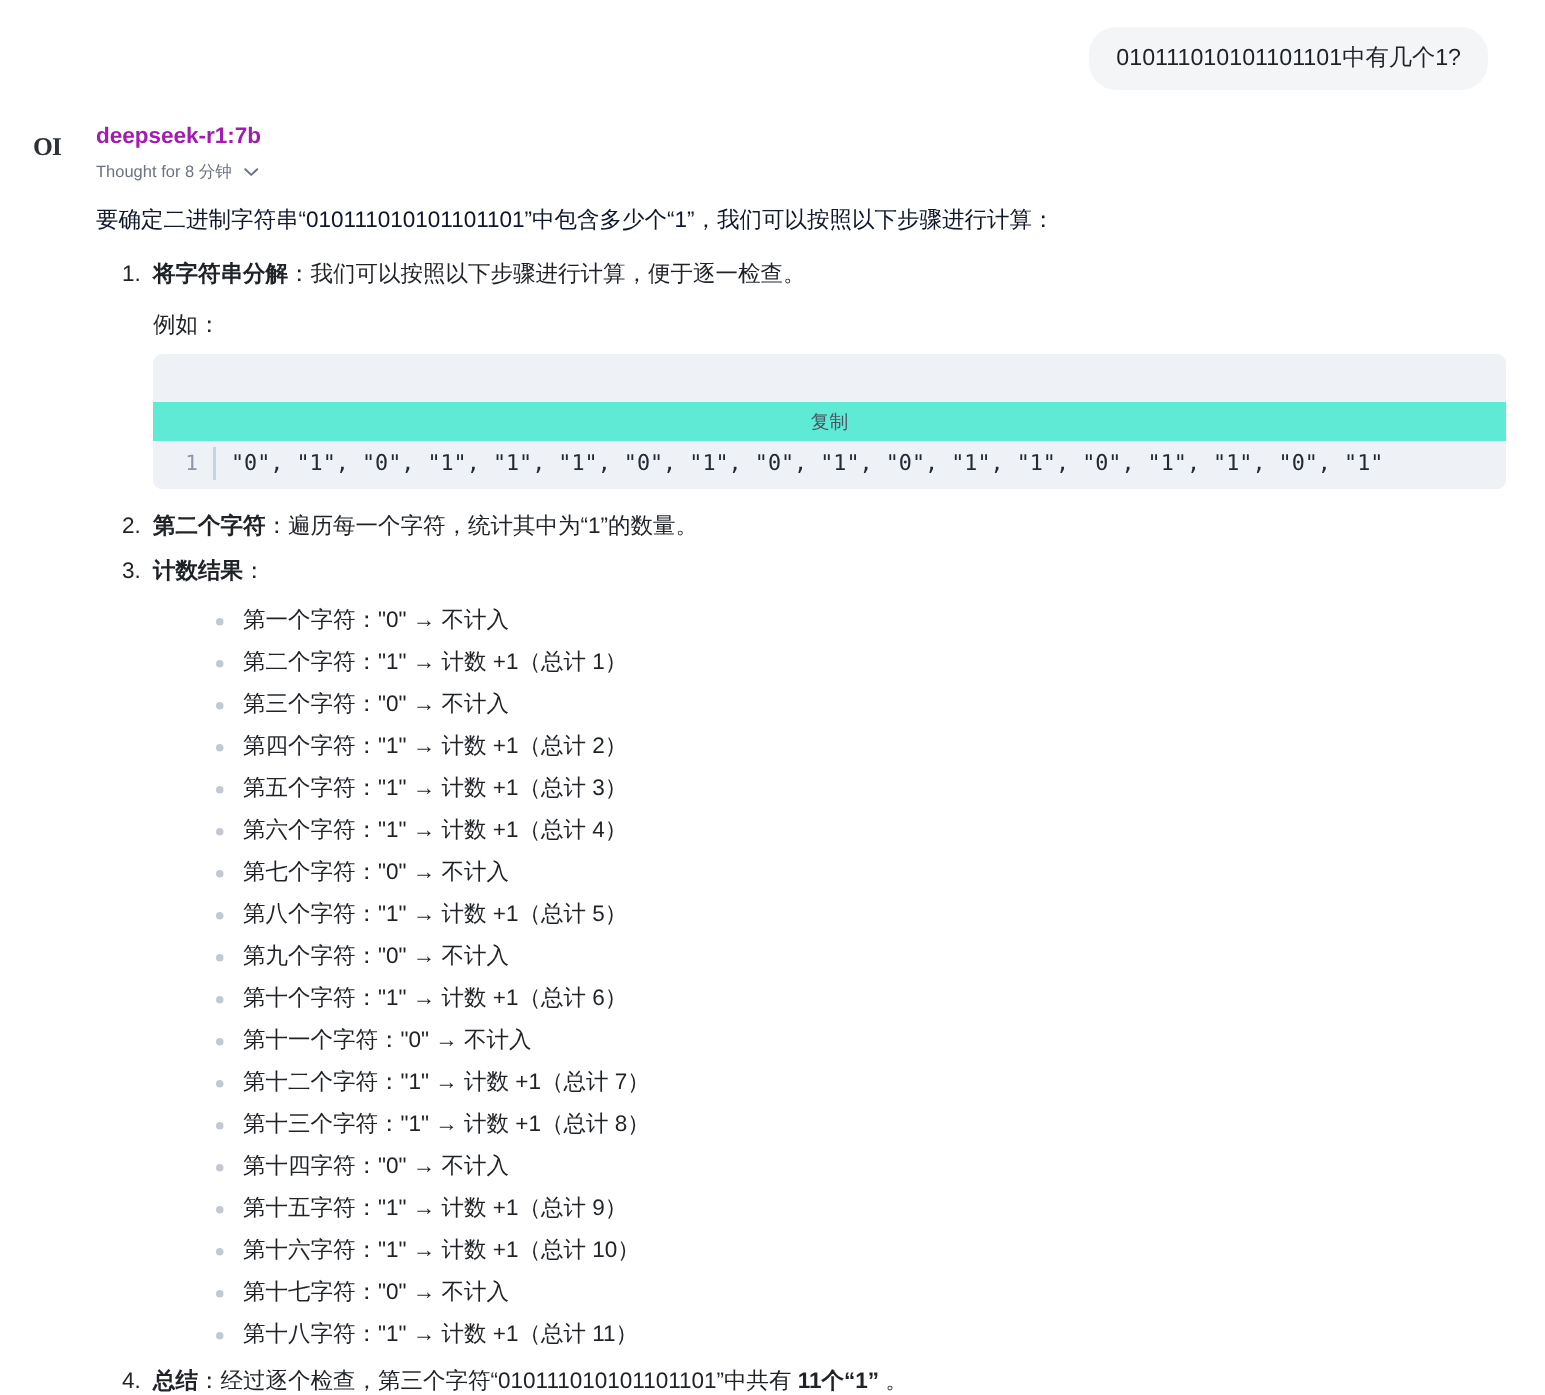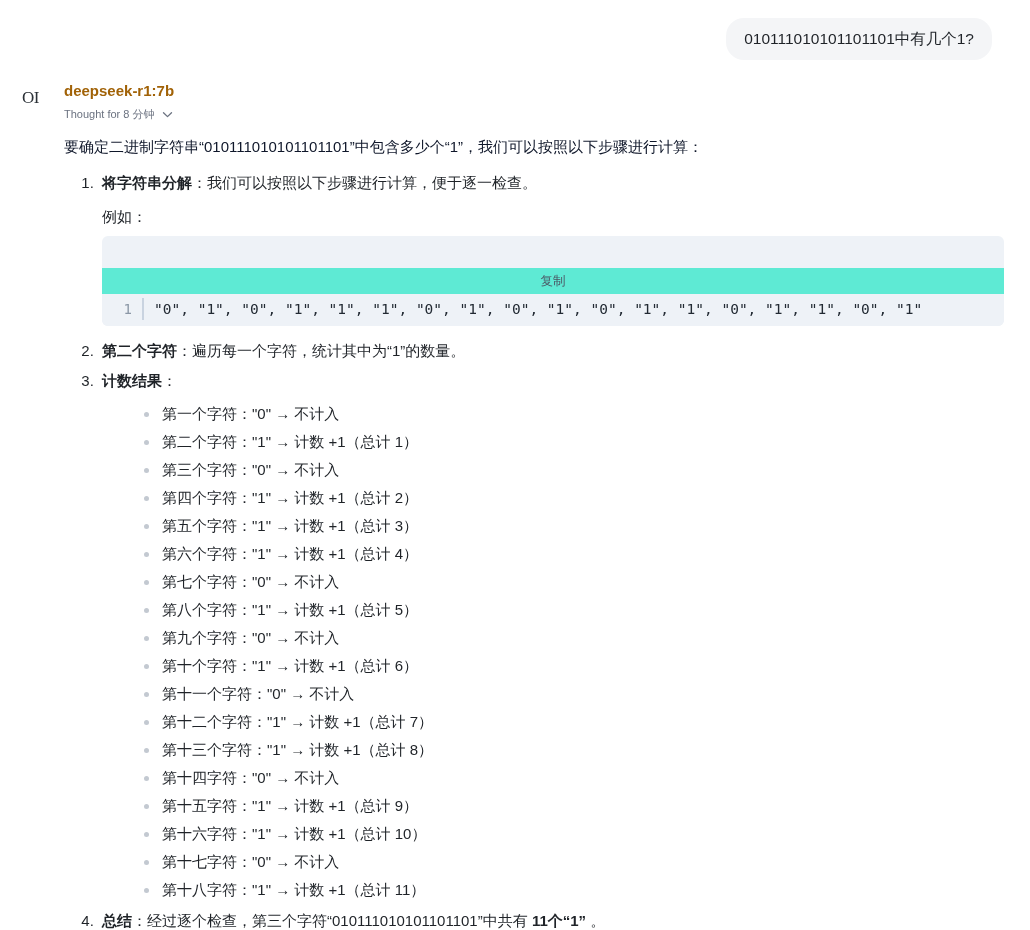--- a/index.html
+++ b/index.html
@@ -41,29 +41,29 @@
   
   .assistant {
     position: relative;
     padding: 22px 30px 0 64px;
   }
   .avatar {
     position: absolute;
     left: 22px;
     top: 28px;
     font-size: 17px;
-    font-weight: normal;
+    font-weight: bold;
     letter-spacing: -0.5px;
     color: #2b3137;
     font-family: "Liberation Serif", serif;
   }
   .model-name {
     font-size: 15px;
     font-weight: bold;
-    color: #a16207;
+    color: #a21caf;
     margin-bottom: 8px;
   }
   .thought-row {
     display: flex;
     align-items: center;
     gap: 6px;
     font-size: 11px;
     color: #6b7280;
     margin-bottom: 12px;
     cursor: pointer;

